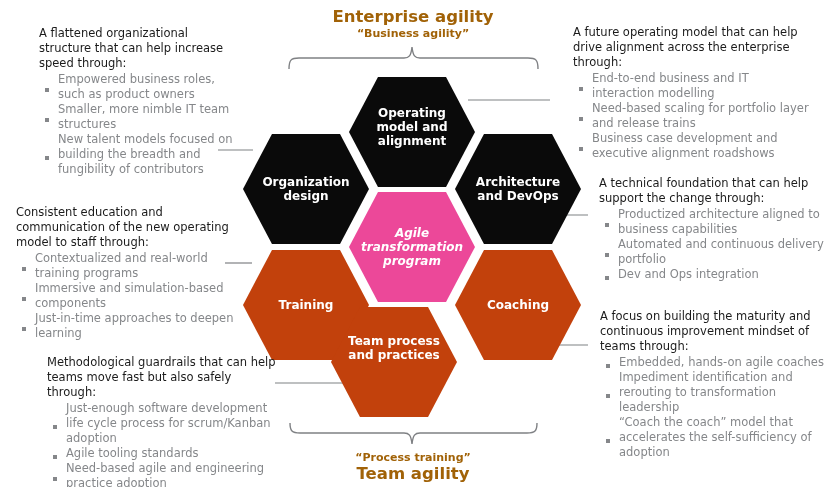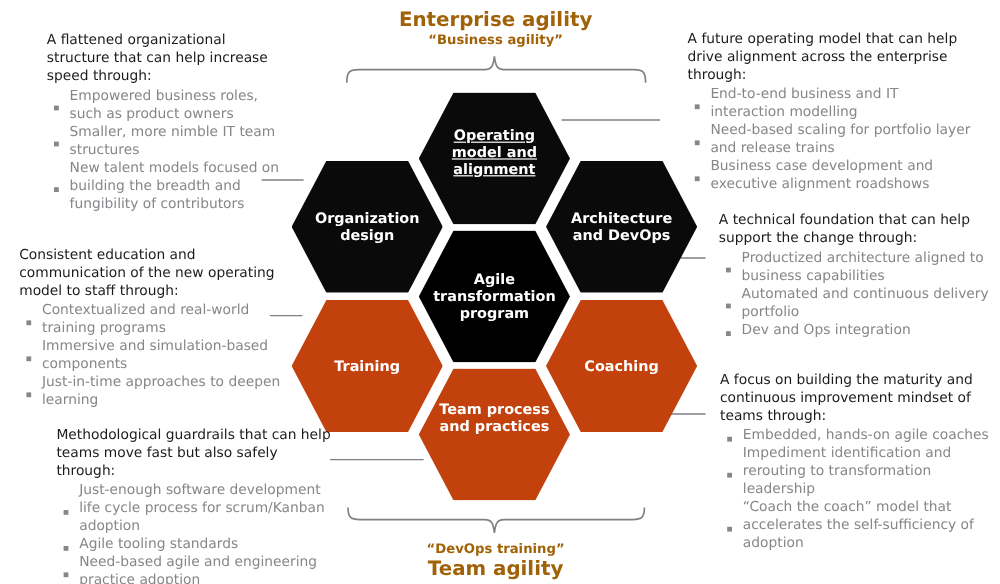--- a/index.html
+++ b/index.html
@@ -11,31 +11,31 @@
     overflow:hidden;
   }
   
   .hex{
     position:absolute;
     width:126px;height:110px;
     clip-path:polygon(0 50%,23% 0,77% 0,100% 50%,77% 100%,23% 100%);
     display:flex;align-items:center;justify-content:center;
   }
   .hex-black{background:#0a0a0a;}
-  .hex-gray{background:#000000;}
+  .hex-gray{background:#ec4899;font-style:italic;}
   .hex-green{background:#c2410c;}
   .hex-label{
     width:102px;
     text-align:center;
     color:#ffffff;
     font-weight:bold;
     font-size:12px;
     line-height:1.18;
   }
-  .shift-up-sm{transform:translateY(-5px);text-decoration:underline;}
+  .shift-up-sm{transform:translateY(-5px);}
   .shift-up-md{transform:translateY(-14px);}
   
   .title-stack{position:absolute;width:320px;text-align:center;color:#a16207;}
   .big-title{font-size:16.5px;font-weight:bold;line-height:1.15;}
   .small-title{font-size:11px;font-weight:bold;line-height:1.3;}
   
   .tblock{position:absolute;}
   .bhdr{
     color:#1b1b1b;
     font-size:11.5px;
@@ -66,21 +66,21 @@
 <body>
 
 <div id="canvas">
 
   <div class="title-stack" style="left:253px;top:8px;">
     <div class="big-title">Enterprise agility</div>
     <div class="small-title">“Business agility”</div>
   </div>
 
   <div class="title-stack" style="left:253px;top:451px;">
-    <div class="small-title">“DevOps training”</div>
+    <div class="small-title">“Process training”</div>
     <div class="big-title">Team agility</div>
   </div>
 
   <svg id="deco" width="833" height="487" viewBox="0 0 833 487">
     <path d="M289 69 C289 60 291 58 299 58 L404 58 C409 58 411 56 412 47 M538 69 C538 60 536 58 528 58 L420 58 C415 58 413 56 412 47" fill="none" stroke="#7f8184" stroke-width="1.4"></path>
     <path d="M290 423 C290 431 292 433 300 433 L404 433 C409 433 411 435 412 444 M537 423 C537 431 535 433 527 433 L420 433 C415 433 413 435 412 444" fill="none" stroke="#7f8184" stroke-width="1.4"></path>
     <line x1="218" y1="150" x2="253" y2="150" stroke="#7f8184" stroke-width="1.2"></line>
     <line x1="225" y1="263" x2="252" y2="263" stroke="#7f8184" stroke-width="1.2"></line>
     <line x1="275" y1="383" x2="353" y2="383" stroke="#7f8184" stroke-width="1.2"></line>
     <line x1="468" y1="100" x2="550" y2="100" stroke="#7f8184" stroke-width="1.2"></line>
@@ -99,21 +99,21 @@
   </div>
   <div class="hex hex-gray" style="left:349px;top:192px;">
     <span class="hex-label">Agile transformation program</span>
   </div>
   <div class="hex hex-green" style="left:243px;top:250px;">
     <span class="hex-label">Training</span>
   </div>
   <div class="hex hex-green" style="left:455px;top:250px;">
     <span class="hex-label">Coaching</span>
   </div>
-  <div class="hex hex-green" style="left:349px;top:307px;">
+  <div class="hex hex-green" style="left:331px;top:307px;">
     <span class="hex-label shift-up-md">Team process and practices</span>
   </div>
 
   <div class="tblock" style="left:39px;top:26px;width:200px;">
     <div class="bhdr">A flattened organizational structure that can help increase speed through:</div>
     <ul class="blist">
       <li>
           <span class="bsq"></span>
           <span>Empowered business roles, such as product owners</span>
         </li>

